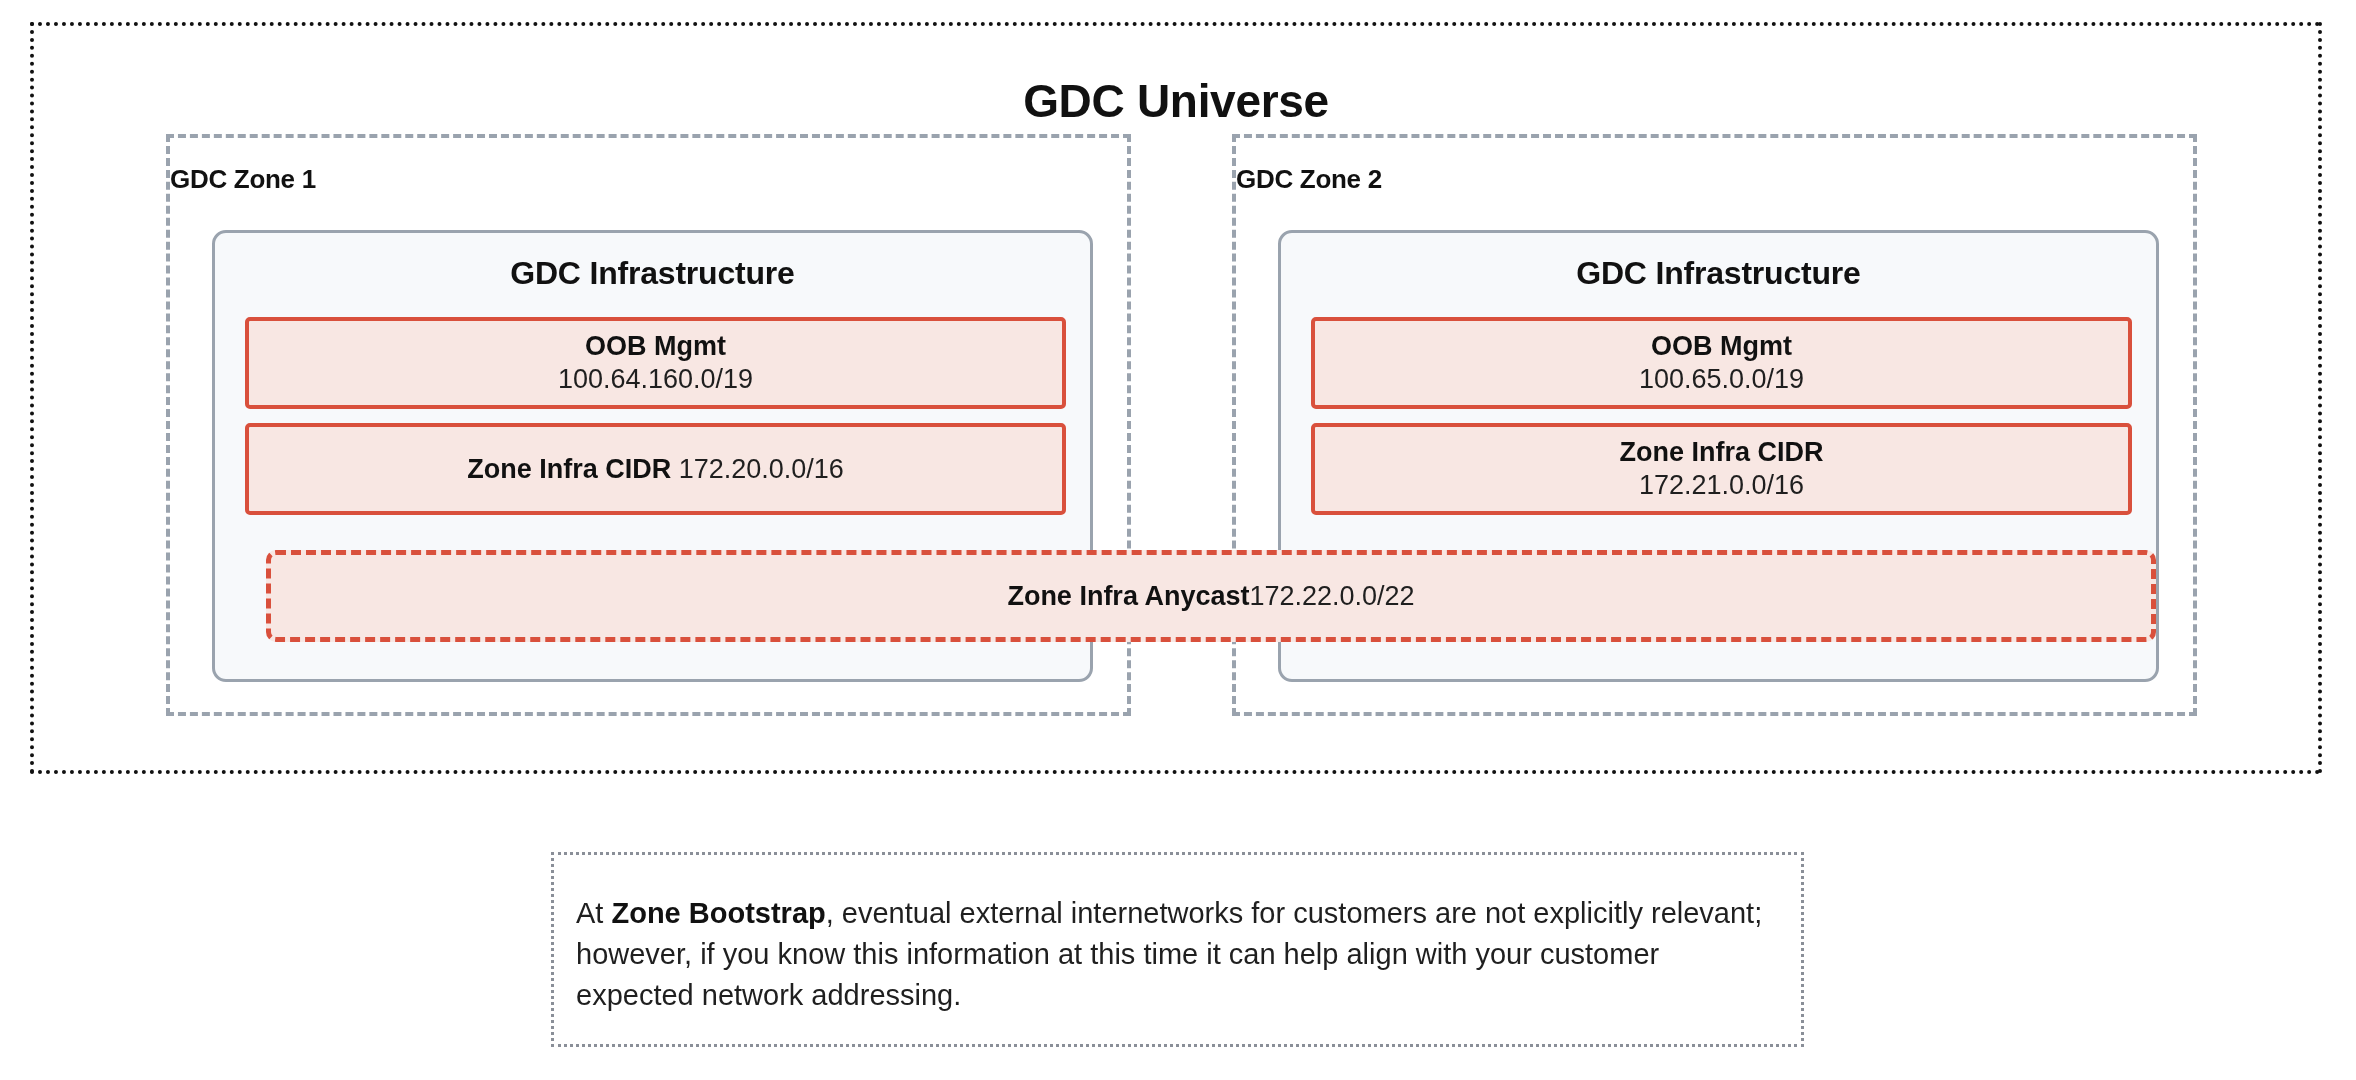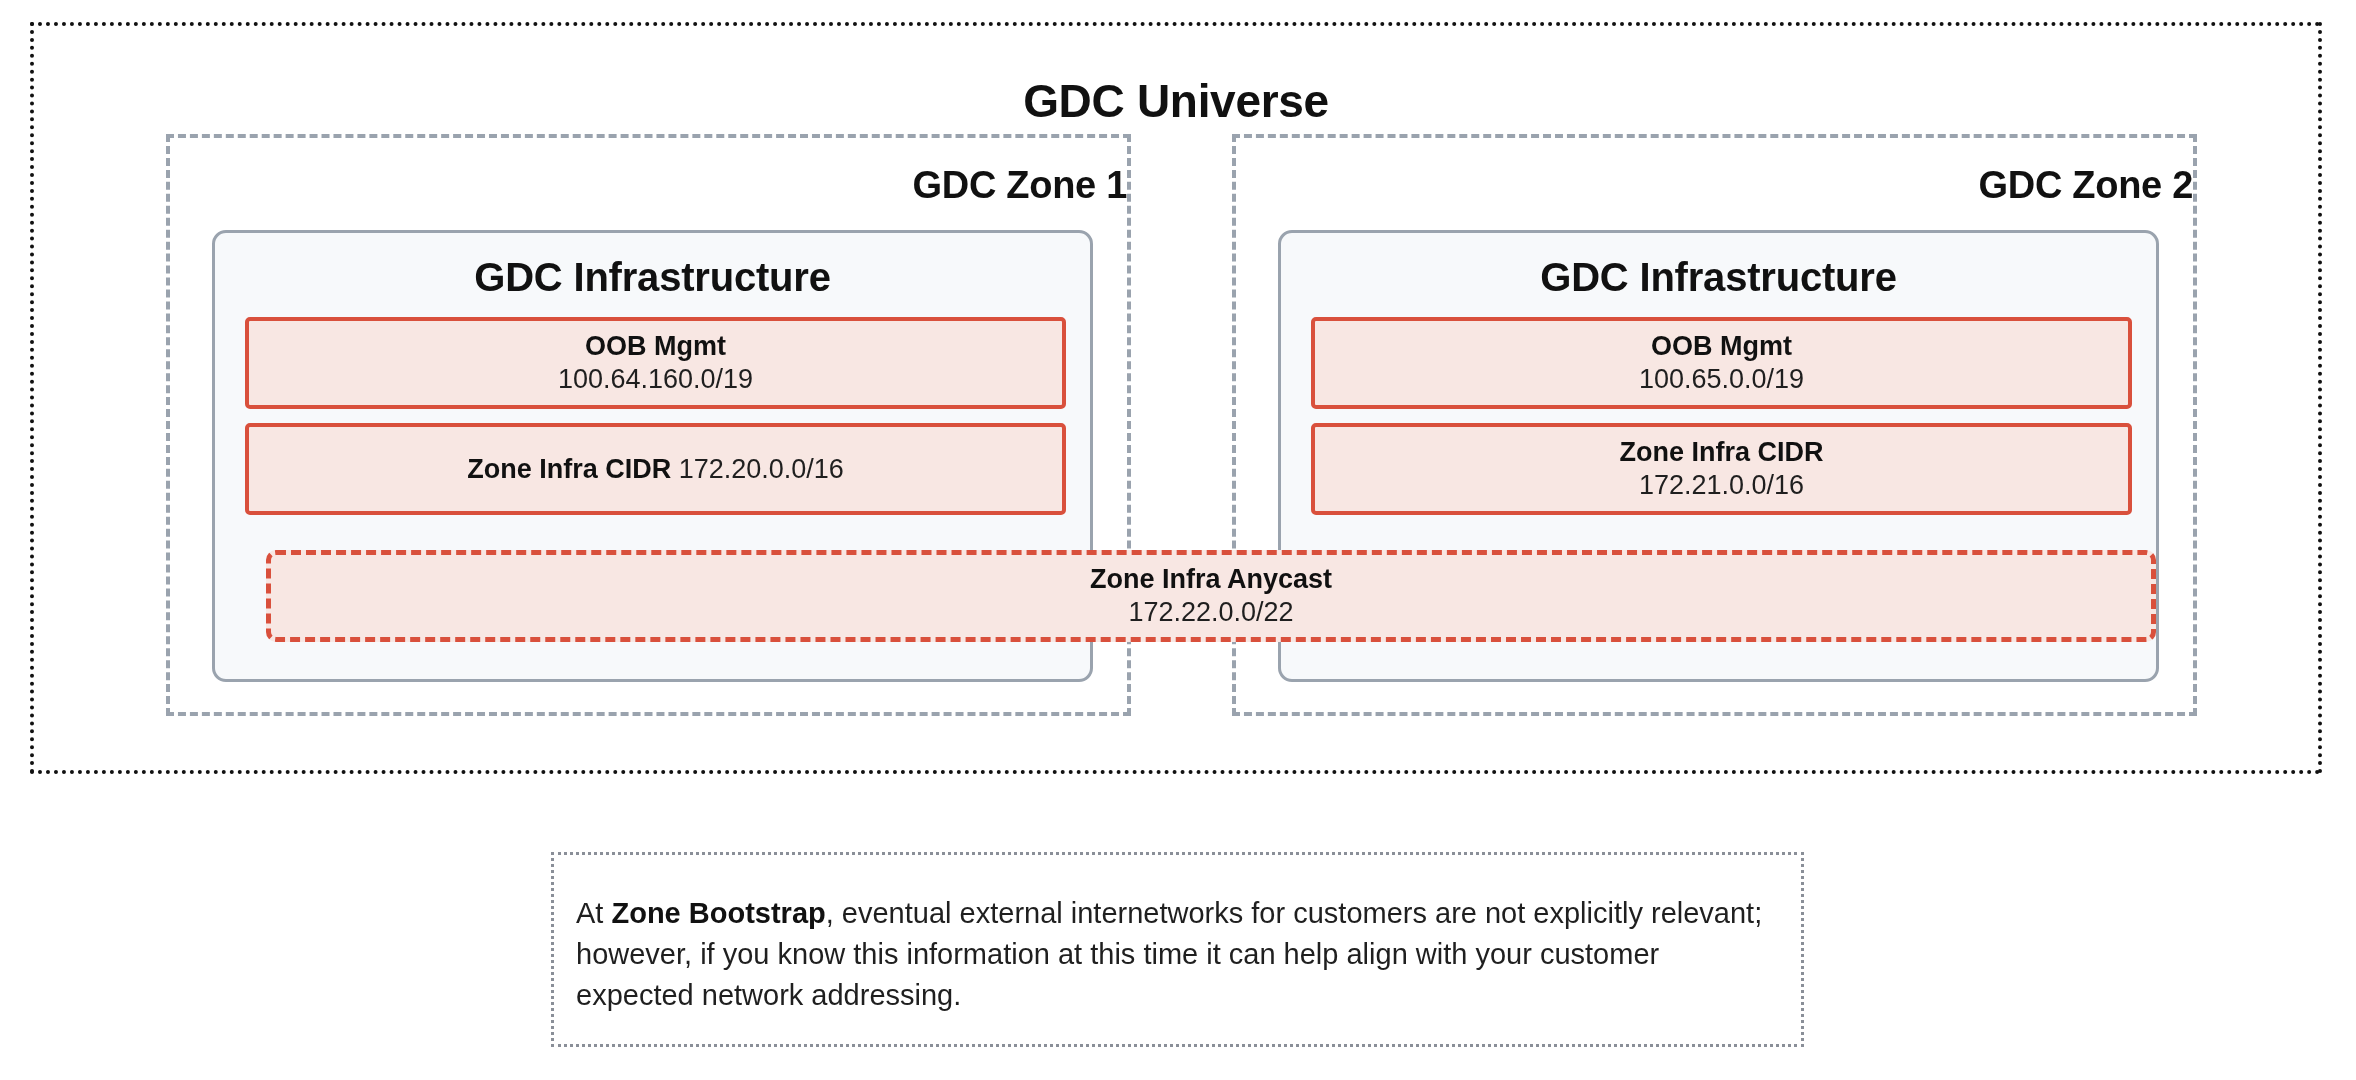--- a/index.html
+++ b/index.html
@@ -52,22 +52,22 @@
     background: transparent;
   }
   #zone-1 { left: 132px; }
   #zone-2 { left: 1198px; }
 
   .zone-title {
     position: absolute;
     left: 0;
     top: 26px;
     width: 100%;
-    text-align: right;
-    font-size: 38px;
+    text-align: left;
+    font-size: 26px;
     font-weight: 700;
     letter-spacing: -0.3px;
     color: #111111;
   }
 
   
   .infra {
     position: absolute;
     left: 42px;
     top: 92px;
@@ -78,21 +78,21 @@
     border: 3px solid #9aa3ae;
     border-radius: 14px;
   }
 
   .infra-title {
     position: absolute;
     left: 0;
     top: 22px;
     width: 100%;
     text-align: center;
-    font-size: 40px;
+    font-size: 32px;
     font-weight: 700;
     letter-spacing: -0.2px;
     color: #111111;
   }
 
   
   .cidr-box {
     position: absolute;
     box-sizing: border-box;
     background: #f8e7e3;
@@ -143,21 +143,21 @@
     position: absolute;
     left: 232px;
     top: 524px;
     width: 1890px;
     height: 92px;
     box-sizing: border-box;
     background: #f8e7e3;
     border: 5px dashed #d9503c;
     border-radius: 10px;
     display: flex;
-    flex-direction: column;
+    flex-direction: row;
     align-items: center;
     justify-content: center;
     text-align: center;
     line-height: 1.22;
     z-index: 5;
   }
 
   
   #footnote {
     position: absolute;

